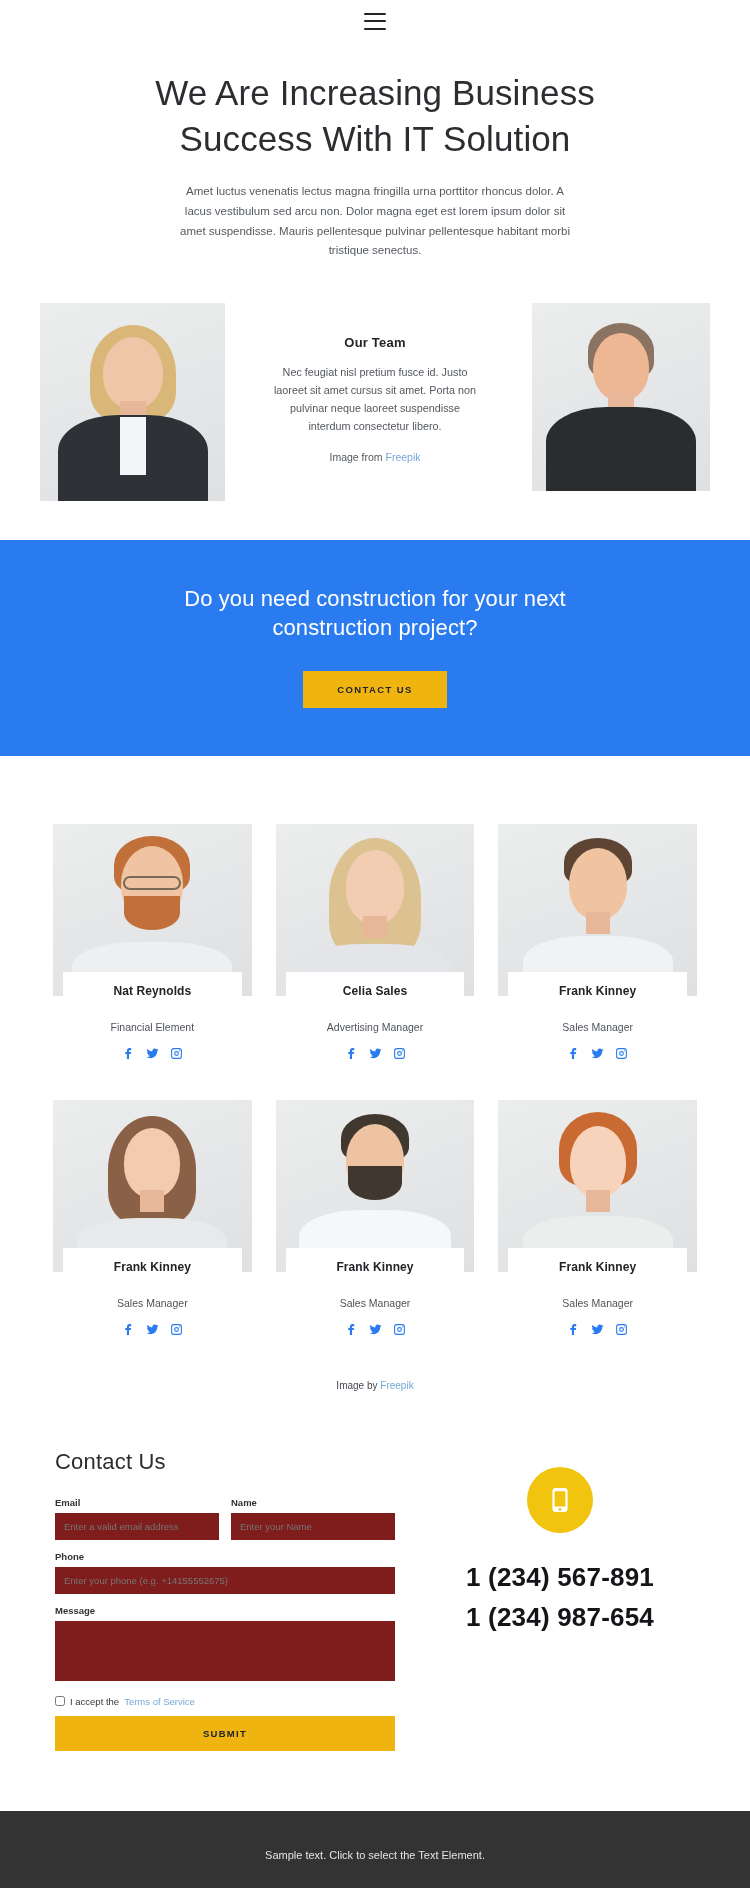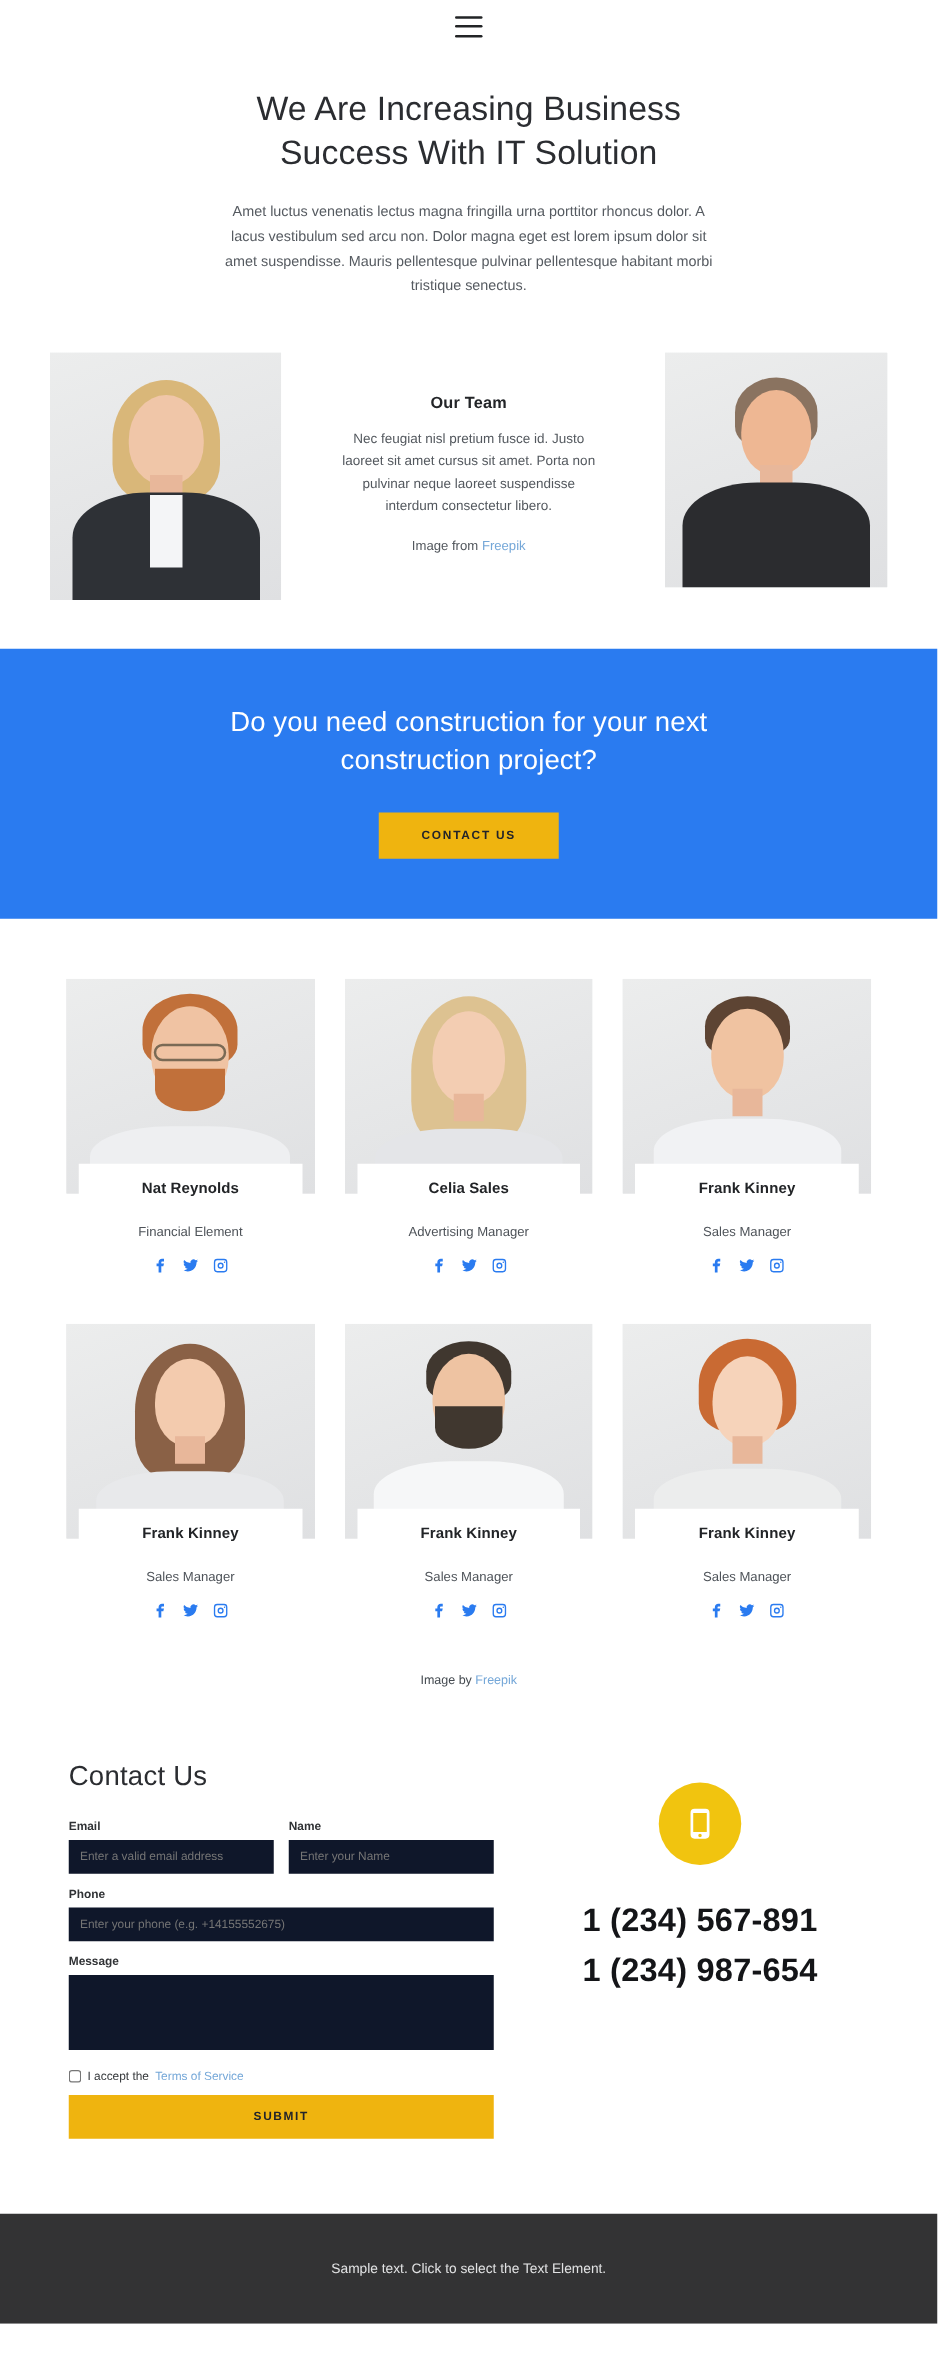--- a/index.html
+++ b/index.html
@@ -26,21 +26,21 @@
     cursor: pointer;
   }
   .hamburger span {
     display: block; height: 2px; width: 100%; background: #222426; border-radius: 1px;
   }
 
   
   .hero { padding: 28px 0 10px; text-align: center; }
   .hero h1 {
     font-weight: 400;
-    font-size: 27px;
+    font-size: 35px;
     line-height: 1.30;
     color: #2b2d31;
     letter-spacing: .1px;
   }
   .hero p.lead {
     margin: 21px auto 0;
     max-width: 405px;
     font-size: 11.5px;
     line-height: 1.72;
     color: #555a60;
@@ -137,20 +137,21 @@
     font-size: 9.5px;
     font-weight: 700;
     letter-spacing: 1.4px;
     padding: 13px 34px;
     cursor: pointer;
   }
 
   
   .team {
     padding: 48px 53px 0;
+    margin-top: 20px;
   }
   .team-row {
     display: flex;
     gap: 24px;
     margin-bottom: 40px;
   }
   .member { flex: 1; position: relative; }
   .member .shot {
     width: 100%;
     height: 172px;
@@ -219,21 +220,21 @@
   .field label {
     display: block;
     font-size: 9.5px;
     font-weight: 600;
     color: #303235;
     margin-bottom: 5px;
   }
   .field input[type="text"],
   .field textarea {
     width: 100%;
-    background: #0f172a;
+    background: #7f1d1d;
     border: none;
     font-family: inherit;
     font-size: 9.5px;
     color: #8b8f94;
     padding: 8px 9px;
     outline: none;
   }
   .field textarea { height: 60px; resize: none; }
   .terms {
     display: flex;

